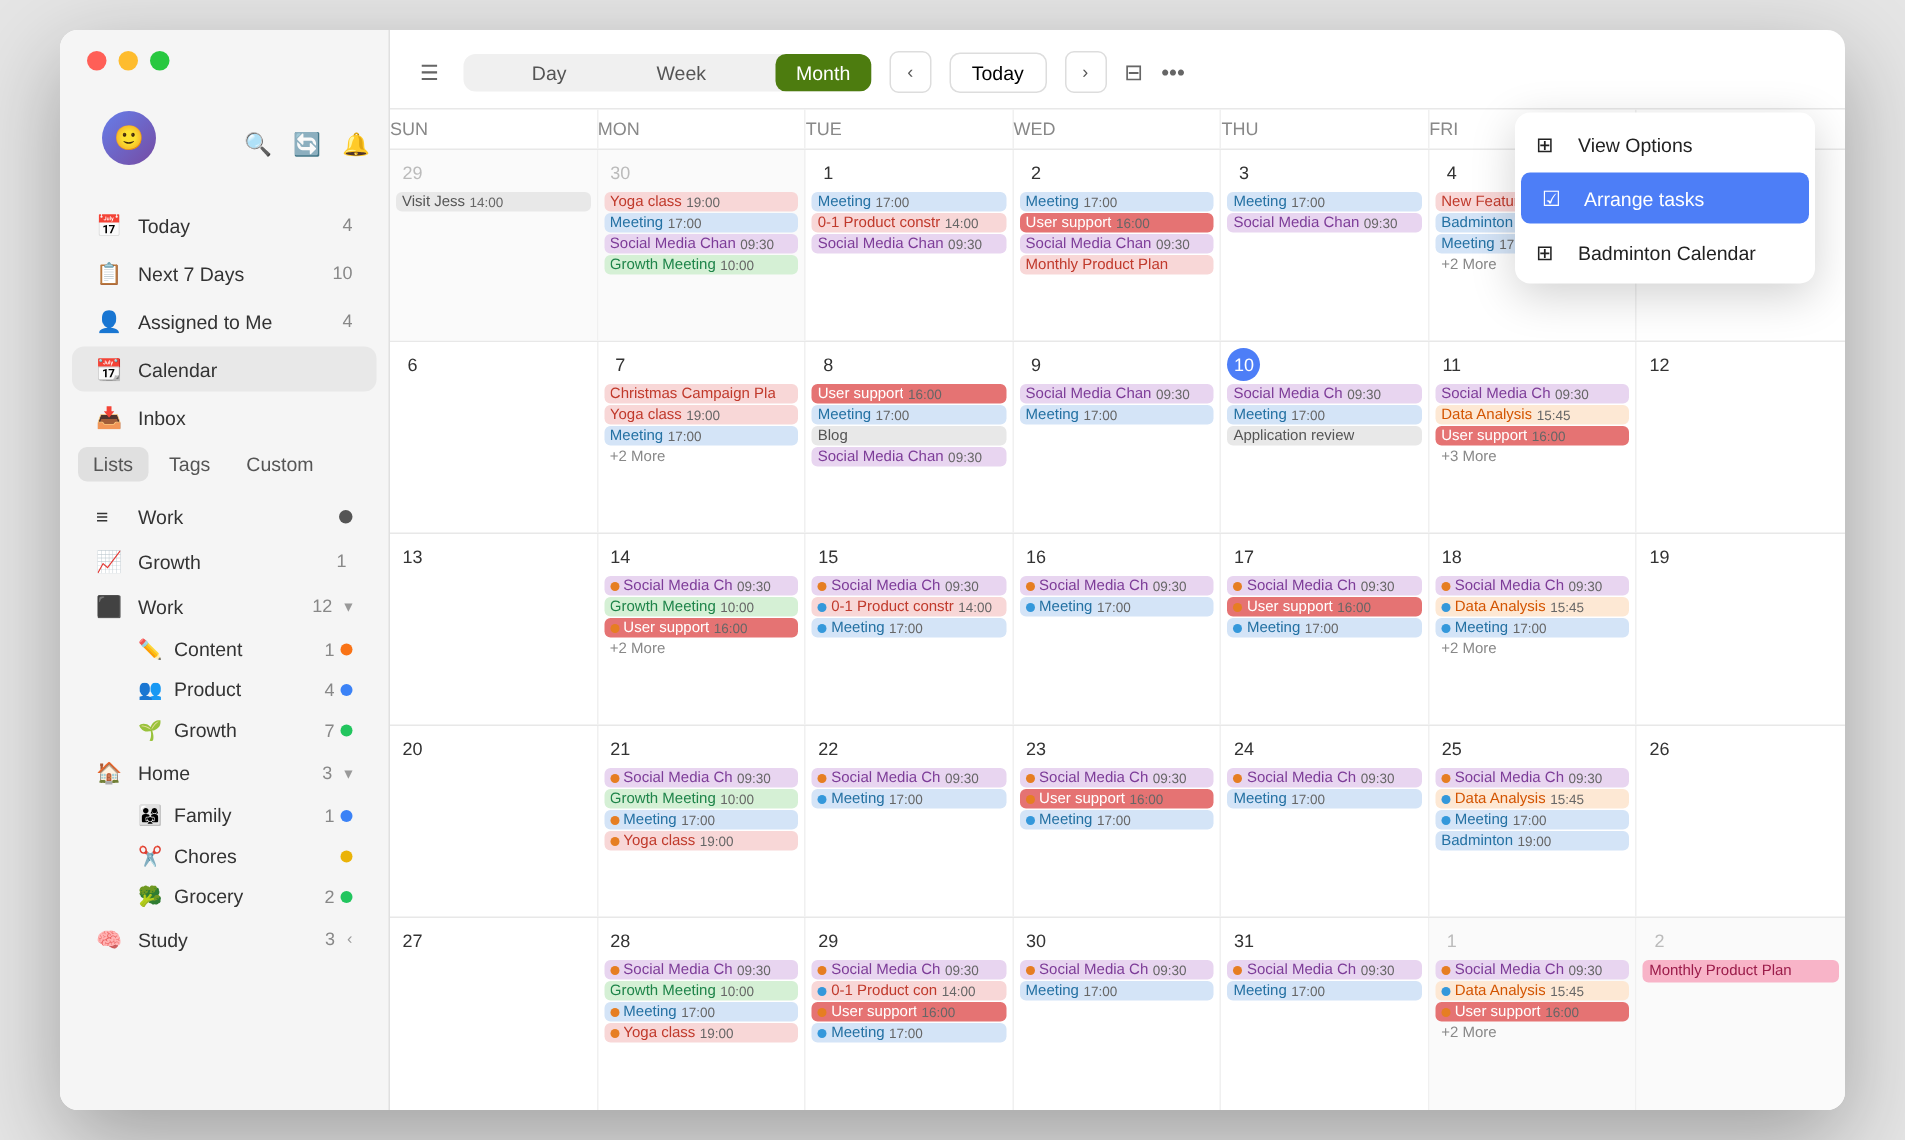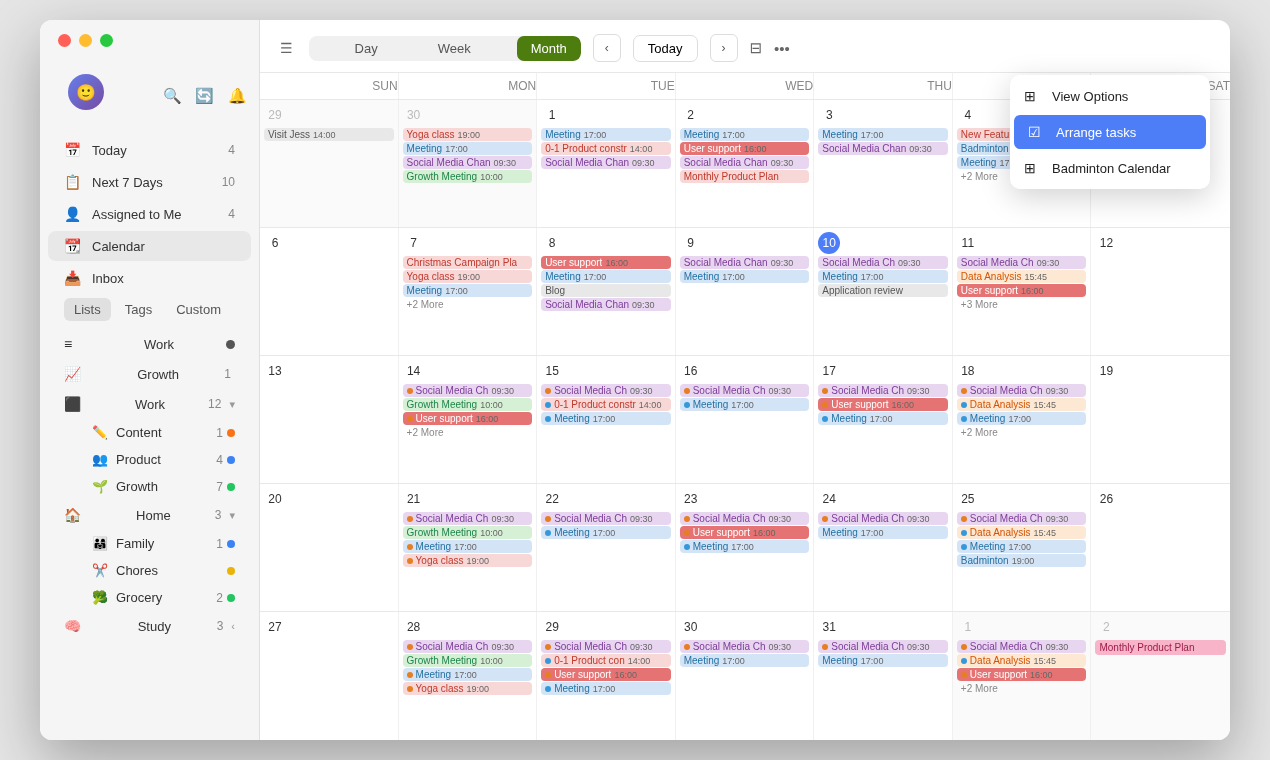--- a/index.html
+++ b/index.html
@@ -73,21 +73,21 @@
       font-size: 13px;
       color: #333;
       position: relative;
     }
     .sidebar-nav-item.active { background: #e8e8e8; }
     .sidebar-nav-item .nav-icon { width: 20px; margin-right: 8px; color: #555; font-size: 14px; }
     .sidebar-nav-item .nav-label { flex: 1; font-size: 13px; }
     .sidebar-nav-item .nav-count { font-size: 12px; color: #888; margin-left: 4px; }
     .sidebar-tabs {
       display: flex;
-      padding: 4px 24px 8px;
+      padding: 4px 12px 8px;
       gap: 4px;
     }
     .sidebar-tab {
       padding: 4px 10px;
       border-radius: 6px;
       font-size: 13px;
       cursor: pointer;
       color: #555;
     }
     .sidebar-tab.active {
@@ -100,21 +100,21 @@
       align-items: center;
       padding: 6px 16px;
       cursor: pointer;
       border-radius: 8px;
       margin: 1px 8px;
       font-size: 13px;
       color: #333;
       position: relative;
     }
     .list-item .list-icon { width: 20px; margin-right: 8px; font-size: 14px; }
-    .list-item .list-label { flex: 1; text-align: center; }
+    .list-item .list-label { flex: 1; }
     .list-item .list-count { font-size: 12px; color: #888; margin-right: 4px; }
     .list-item .list-dot { width: 9px; height: 9px; border-radius: 50%; }
     .list-item .list-arrow { font-size: 11px; color: #999; margin-left: 4px; }
 
     .sub-list-item {
       display: flex;
       align-items: center;
       padding: 5px 16px 5px 44px;
       cursor: pointer;
       border-radius: 8px;
@@ -194,21 +194,21 @@
       display: flex;
       flex-direction: column;
       overflow: hidden;
     }
     .cal-days-header {
       display: grid;
       grid-template-columns: repeat(7, 1fr);
       border-bottom: 1px solid #e8e8e8;
     }
     .cal-day-header {
-      text-align: right;
+      text-align: left;
       padding: 6px 0;
       font-size: 12px;
       font-weight: 500;
       color: #888;
       text-transform: uppercase;
       border-right: 1px solid #f0f0f0;
     }
     .cal-day-header:last-child { border-right: none; }
 
     .cal-body {

